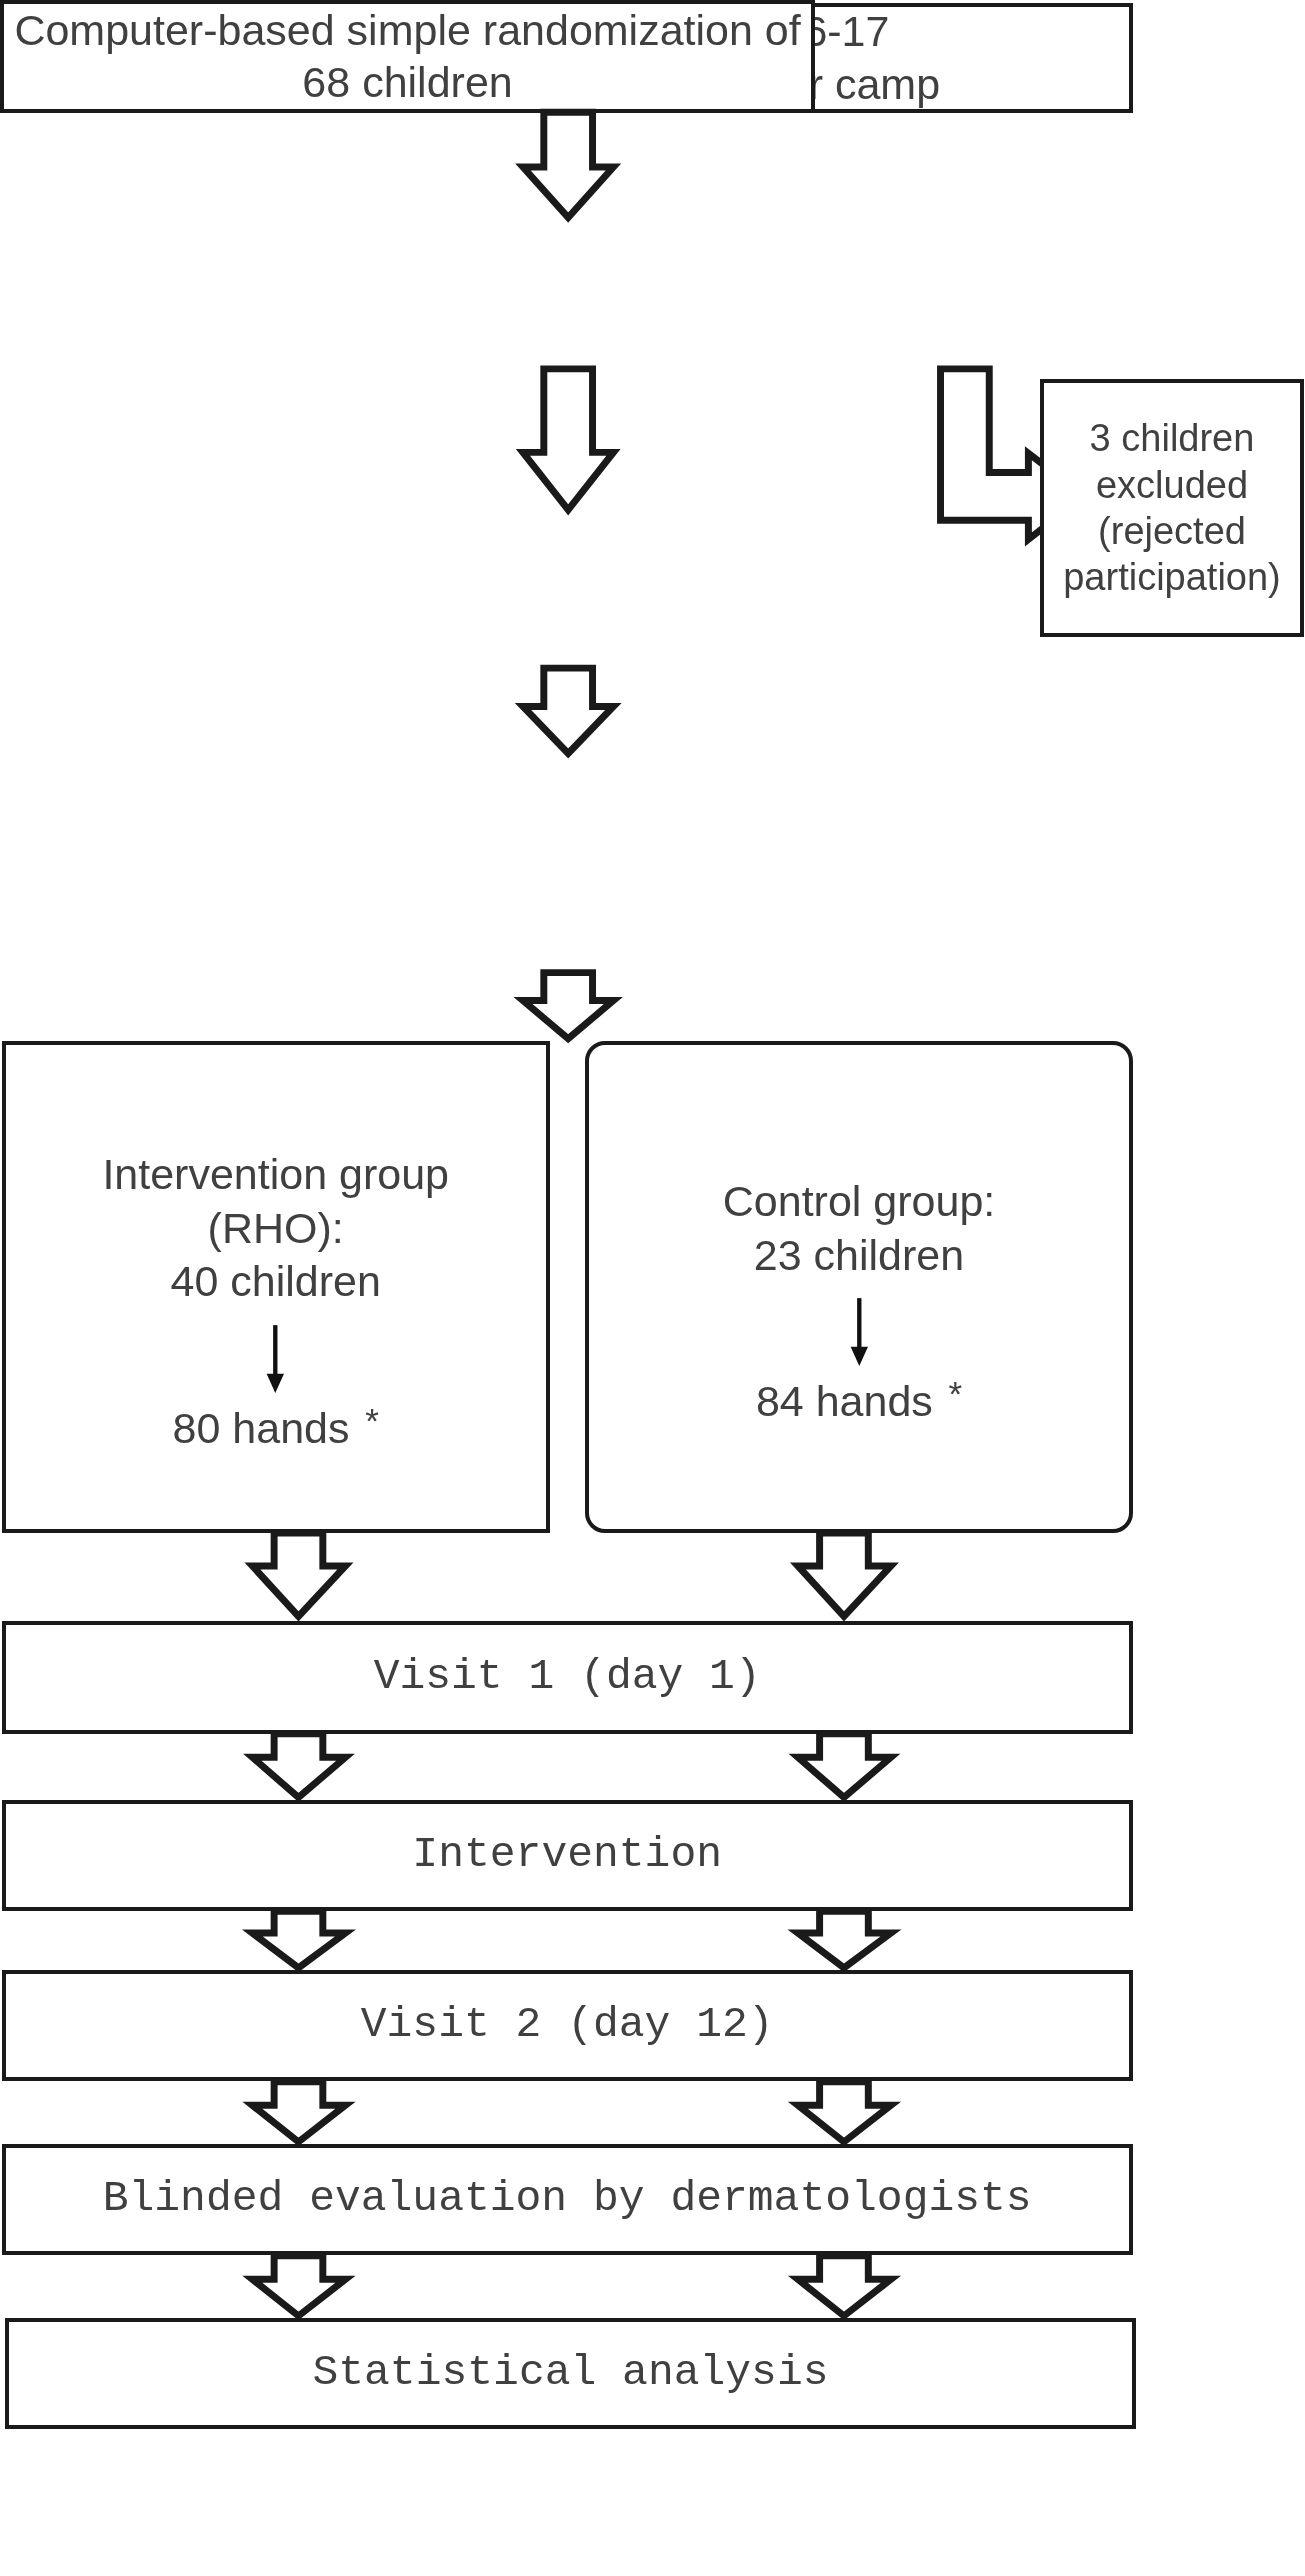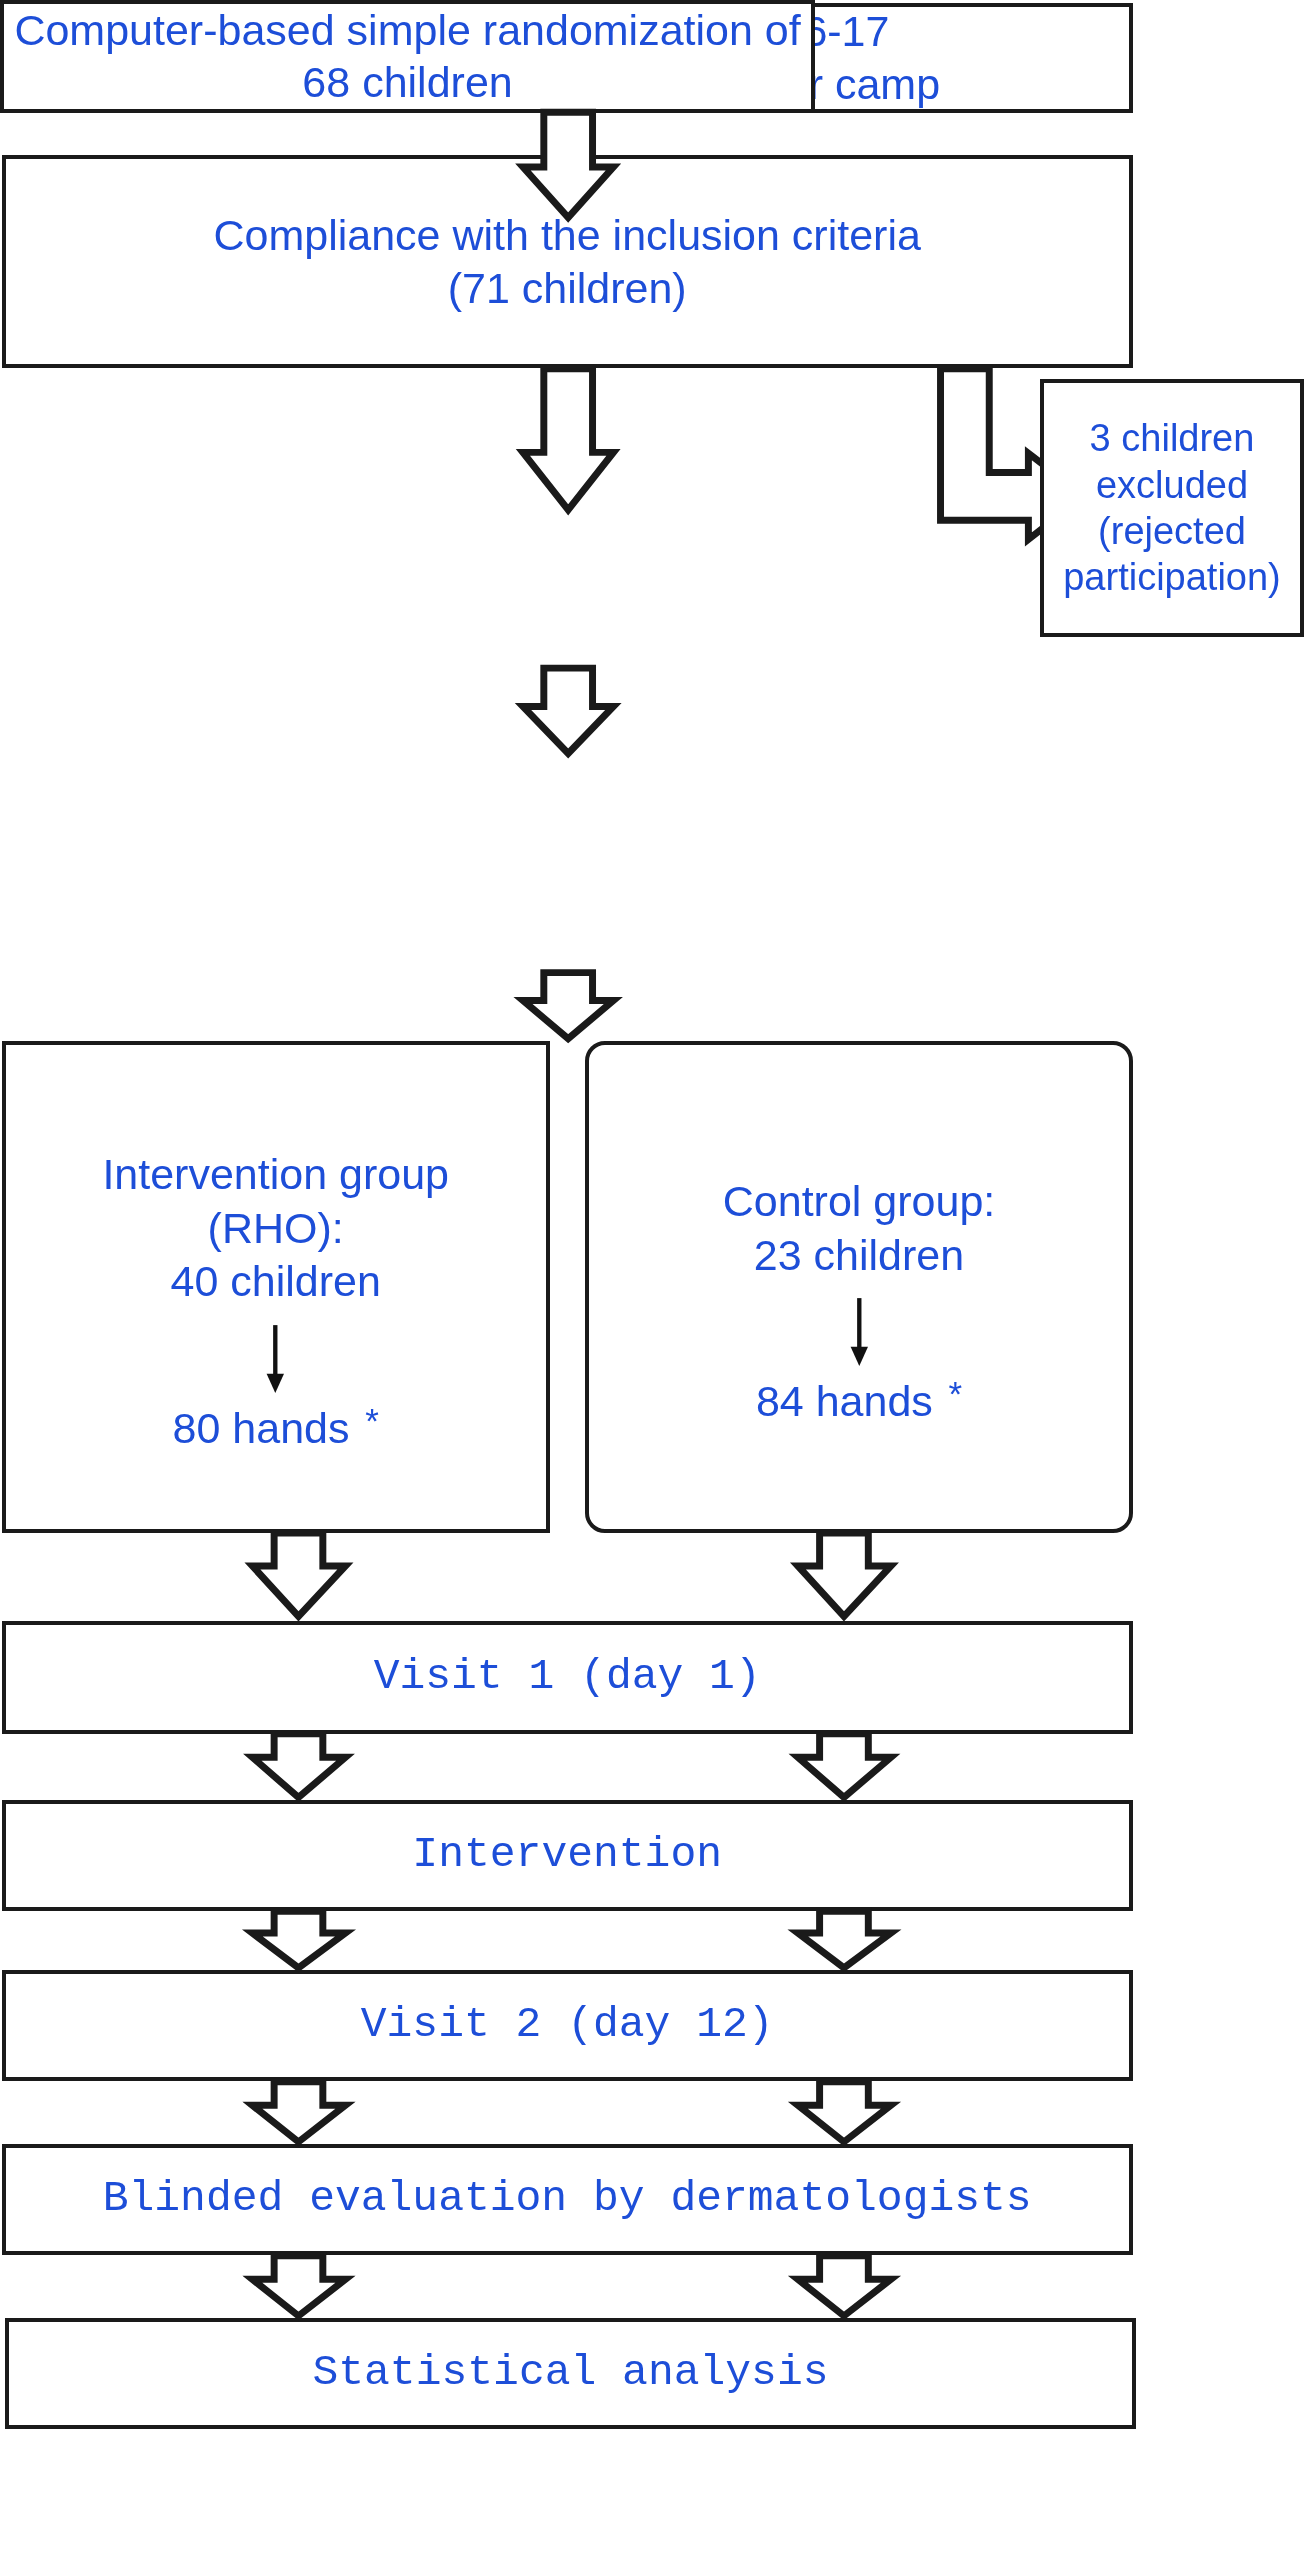--- a/index.html
+++ b/index.html
@@ -23,21 +23,21 @@
   .node {
     position: absolute;
     box-sizing: border-box;
     border: 4.3px solid #1a1a1a;
     background: #ffffff;
     display: flex;
     align-items: center;
     justify-content: center;
     text-align: center;
     line-height: 1.22;
-    color: #1d4ed8;
+    color: #404040;
     z-index: 2;
   }
   .node .txt {
     display: block;
     width: 100%;
     padding: 0 10.4px;
     box-sizing: border-box;
     white-space: pre-line;
   }
   .fs-big   { font-size: 43px; }
@@ -124,24 +124,20 @@
 
     <polygon points="315,2593 371,2593 371,2620 397,2620 343,2662 290,2620 315,2620" fill="#ffffff" stroke="#1a1a1a" stroke-width="8" stroke-linejoin="miter"></polygon>
     <polygon points="942,2593 998,2593 998,2620 1024,2620 970,2662 917,2620 942,2620" fill="#ffffff" stroke="#1a1a1a" stroke-width="8" stroke-linejoin="miter"></polygon>
   </svg>
 
   <div class="node fs-big" id="node-eligibility">
     <span class="txt">Patients with T1DM between 6-17
 years of age attending a summer camp</span>
   </div>
 
-  <div class="node fs-big" id="node-inclusion">
-    <span class="txt">Compliance with the inclusion criteria
-(71 children)</span>
-  </div>
 
   <div class="node fs-small" id="node-excluded">
     <span class="txt">3 children
 excluded
 (rejected
 participation)</span>
   </div>
 
 
   <div class="node fs-big" id="node-randomization">

